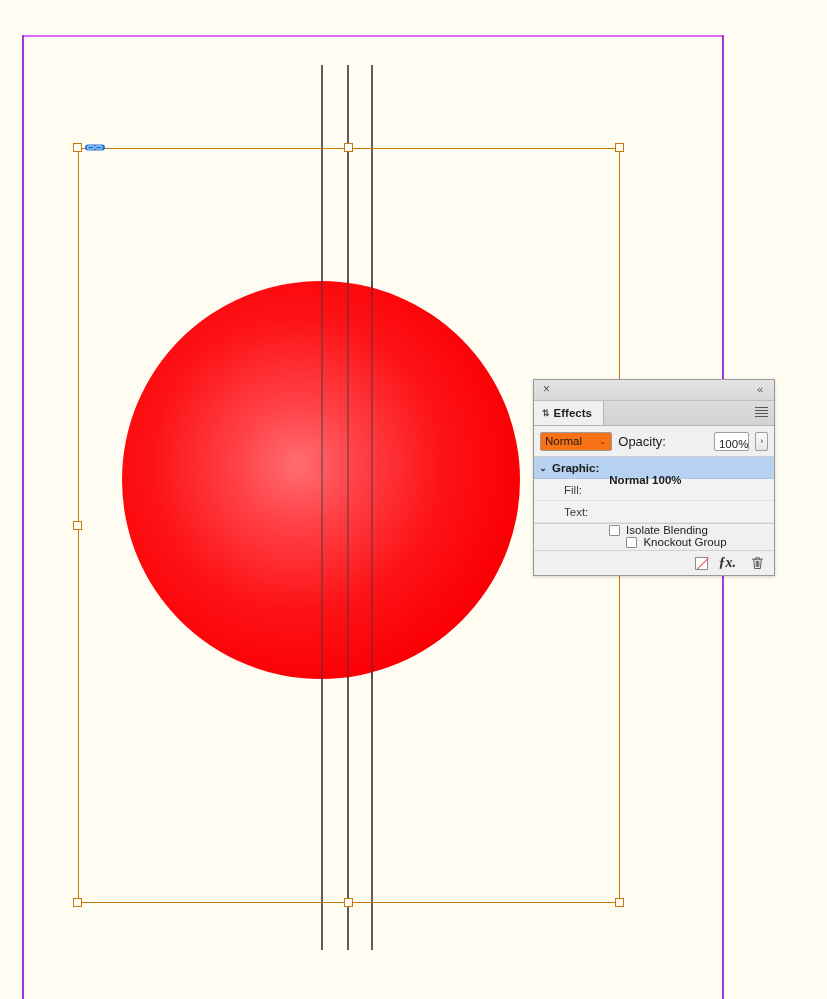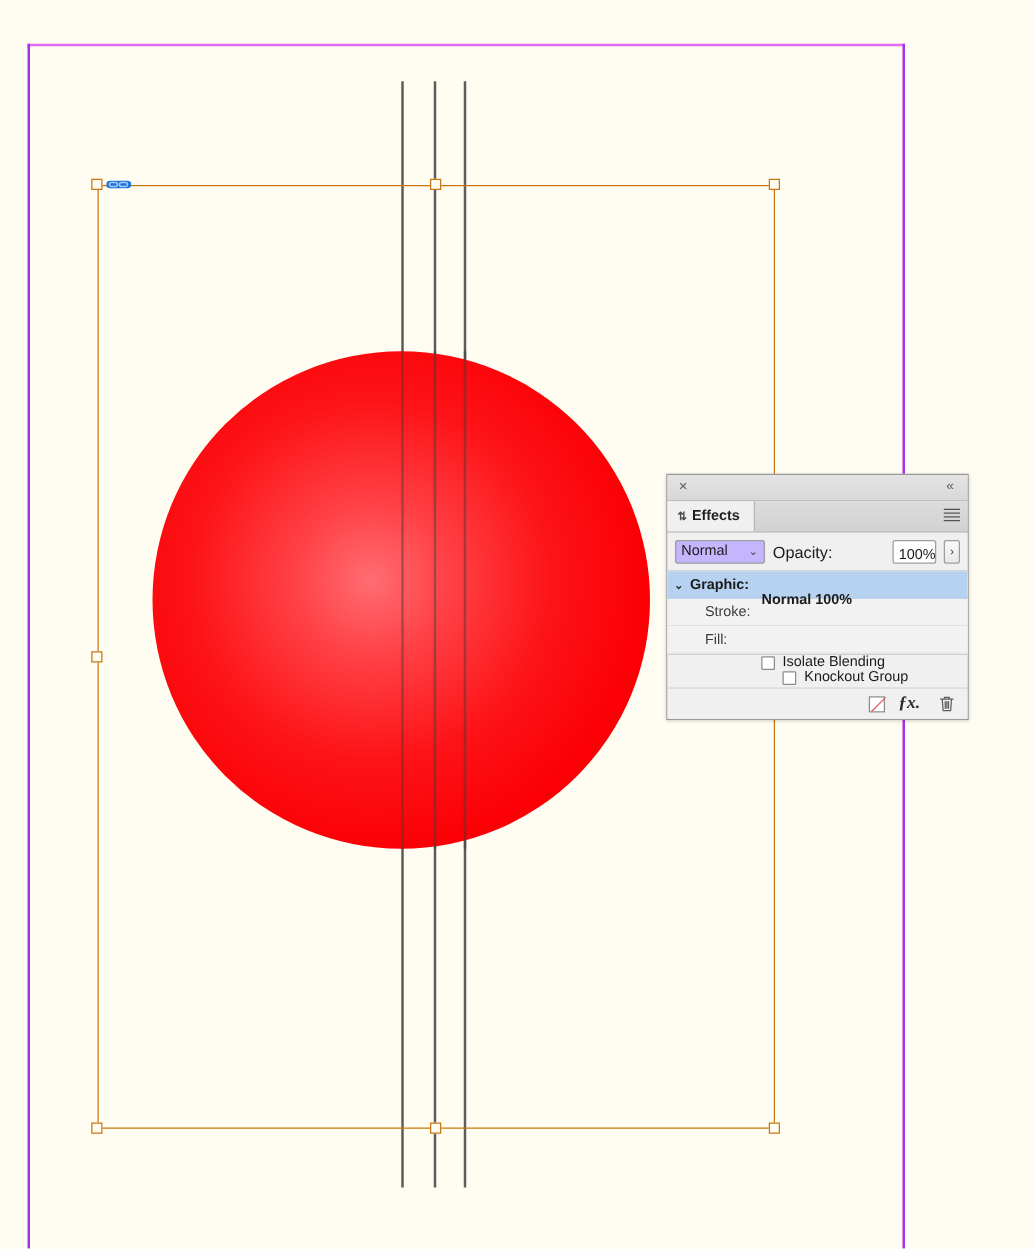--- a/index.html
+++ b/index.html
@@ -215,21 +215,21 @@
     display: flex;
     align-items: center;
     padding: 0 6px;
     background: #f0f0f0;
     border-bottom: 1px solid #d2d2d2;
     gap: 6px;
   }
   .blend-select {
     width: 98px;
     height: 19px;
-    background: #c4b5fd;
+    background: #f97316;
     border: 1px solid #9d9d9d;
     border-radius: 2px;
     display: flex;
     align-items: center;
     padding: 0 4px;
     font-size: 11.5px;
     position: relative;
     cursor: pointer;
     box-sizing: border-box;
   }
@@ -447,30 +447,30 @@
     </div>
 
     <div class="list">
 
       <div class="row selected">
         <span class="disclose">⌄</span>
         <span class="rowlabel">Graphic:</span>
         <span class="rowvalue">Normal 100%</span>
       </div>
 
-      <div class="row sub">
-        <span class="rowlabel">Stroke:</span>
-        <span class="rowvalue"></span>
-      </div>
 
       <div class="row sub">
         <span class="rowlabel">Fill:</span>
         <span class="rowvalue"></span>
       </div>
 
+      <div class="row sub">
+        <span class="rowlabel">Text:</span>
+        <span class="rowvalue"></span>
+      </div>
     </div>
 
     <div class="checkrow">
       <label class="check-item">
         <span class="cbox"></span>
         <span>Isolate Blending</span>
       </label>
       <label class="check-item">
         <span class="cbox"></span>
         <span>Knockout Group</span>

